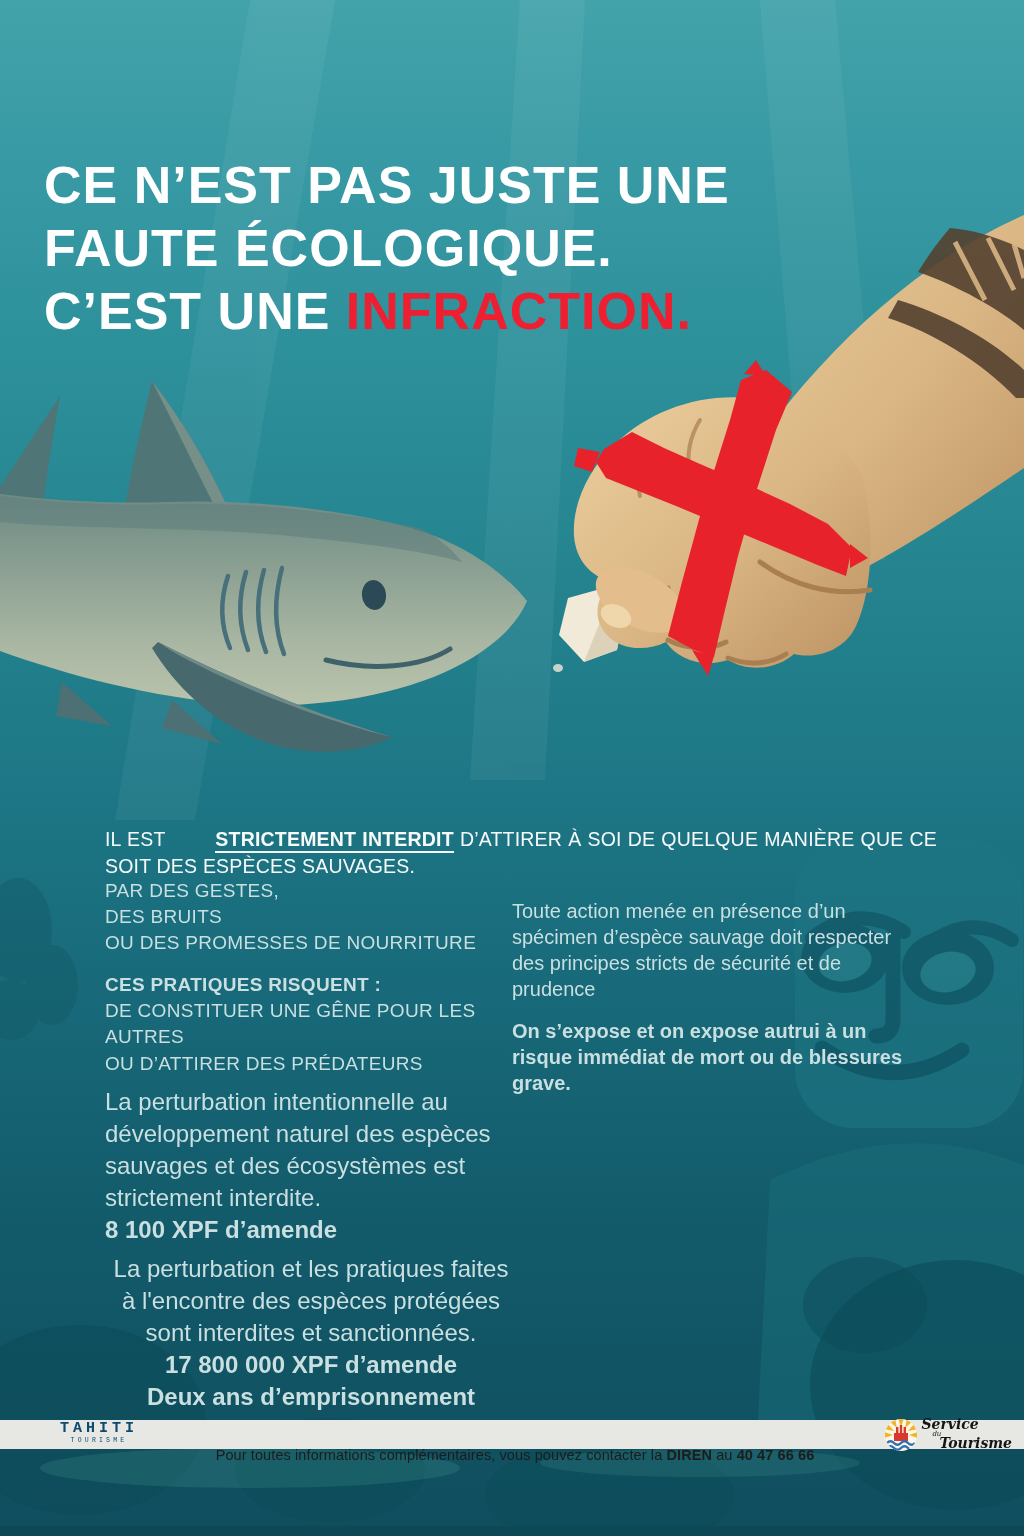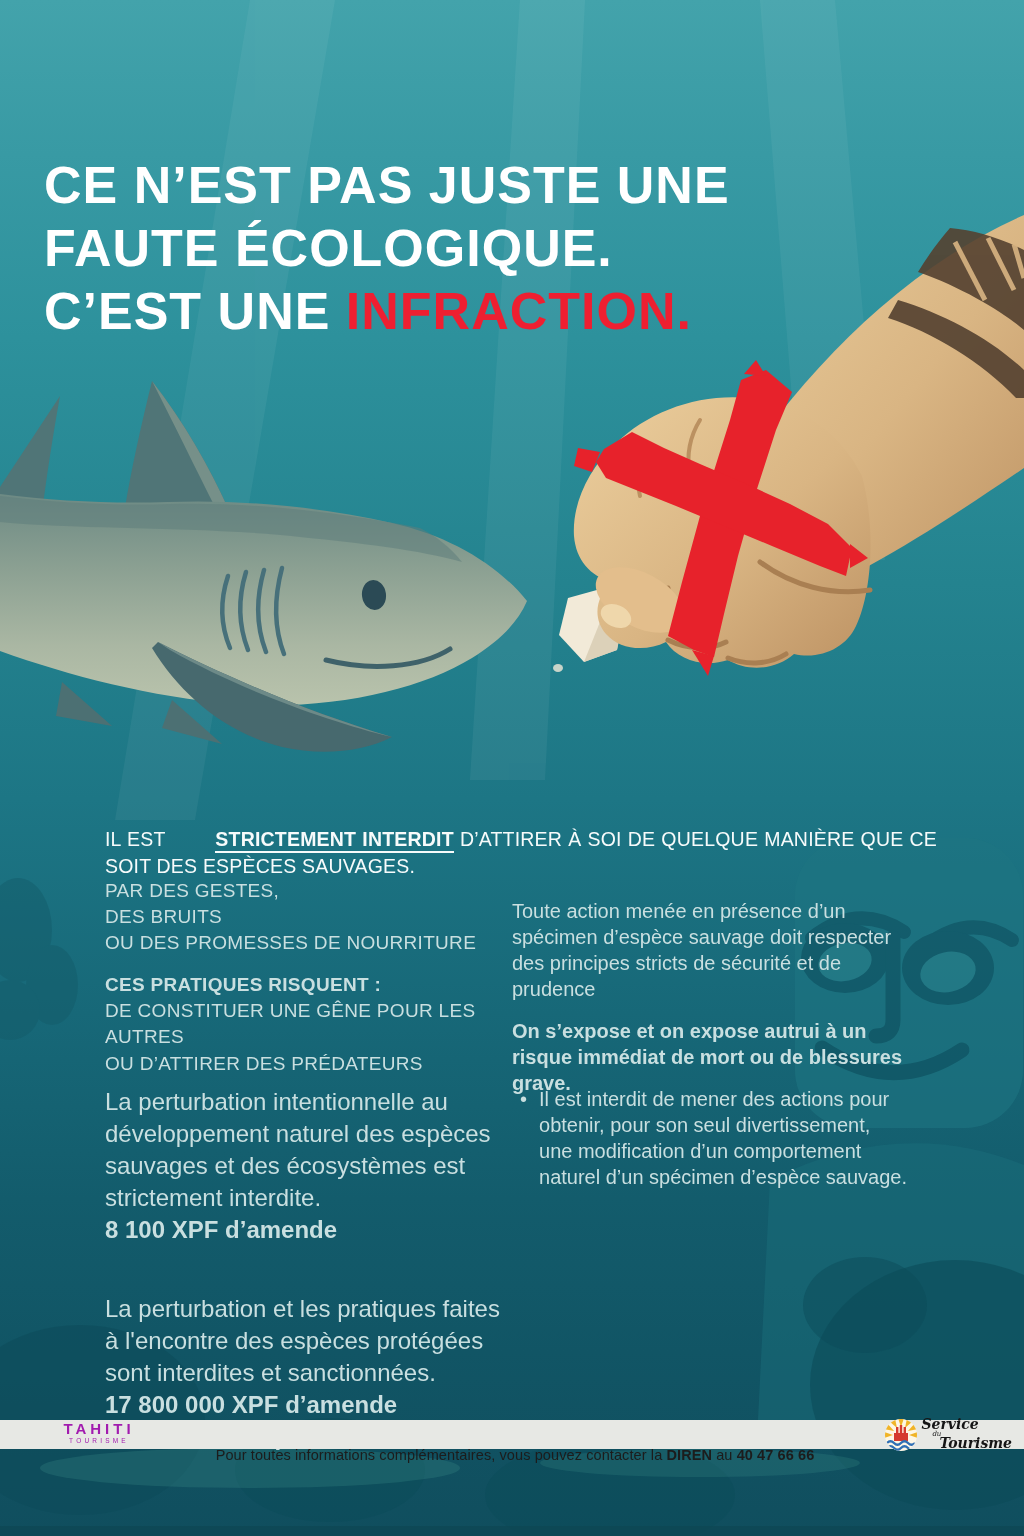--- a/index.html
+++ b/index.html
@@ -24,36 +24,36 @@
     left:105px;top:806px;width:832px;color:#f7fbfb;
     font-size:19.5px;line-height:1.42;text-align:justify;letter-spacing:.2px;
   }
   .intro .emph{font-weight:700;border-bottom:2px solid #f7fbfb;padding-bottom:1px;margin-left:44px;}
   .caps{font-size:19px;line-height:1.38;letter-spacing:.3px;}
   .gestes{left:105px;top:878px;width:372px;}
   .pratiques{left:105px;top:972px;width:372px;}
   .pratiques .b{font-weight:700;}
   .pert{left:105px;width:412px;font-size:24px;line-height:1.33;}
   .pert1{top:1086px;}
-  .pert2{top:1293px;}
+  .pert2{top:1253px;text-align:center;}
   .pert .penalty{font-weight:700;display:block;}
   .rpara1{left:512px;top:878px;width:400px;font-size:20px;line-height:1.3;}
   .rpara2{left:512px;top:998px;width:414px;font-size:20px;line-height:1.3;font-weight:700;}
   .bullets{left:512px;top:1086px;width:412px;display:flex;flex-direction:column;gap:40px;}
   .bullet{display:flex;font-size:20px;line-height:1.3;}
   .bullet::before{content:"•";margin-right:12px;margin-left:8px;}
   .bullet .btxt{width:370px;display:block;}
   
   .footer-bar{
     position:absolute;left:0;top:1420px;width:1024px;height:29px;
     background:#e7e8e4;display:flex;align-items:center;
   }
   .tahiti-logo{
     position:absolute;left:34px;top:1px;width:130px;text-align:center;
-    color:#a21caf;font-family:Liberation Sans, sans-serif;line-height:1;
+    color:#0c4a6e;font-family:Liberation Mono, monospace;line-height:1;
   }
   .tahiti-logo .l1{font-size:15px;letter-spacing:4px;font-weight:600;display:block;}
   .tahiti-logo .l2{font-size:6.5px;letter-spacing:3.2px;display:block;margin-top:2px;}
   .footer-text{
     position:absolute;left:150px;width:730px;text-align:center;
     color:#1c1c1c;font-size:14.5px;letter-spacing:.1px;white-space:nowrap;margin-top:41px;
   }
   .footer-text .b{font-weight:700;}
   .service-logo{
     position:absolute;right:12px;top:-4px;display:flex;align-items:center;height:38px;
@@ -241,23 +241,20 @@
   <div class="txt pert pert2">
     <span>La perturbation et les pratiques faites à l'encontre des espèces protégées sont interdites et sanctionnées.</span>
     <span class="penalty">17 800 000 XPF d’amende</span>
     <span class="penalty">Deux ans d’emprisonnement</span>
   </div>
 
   <p class="txt rpara1">Toute action menée en présence d’un spécimen d’espèce sauvage doit respecter des principes stricts de sécurité et de prudence</p>
   <p class="txt rpara2">On s’expose et on expose autrui à un risque immédiat de mort ou de blessures grave.</p>
 
   <div class="txt bullets">
-    <div class="bullet">
-        <span class="btxt">Il est interdit de mener des actions pour obtenir, pour son seul divertissement, une modification d’un comportement naturel d’un spécimen d’espèce sauvage.</span>
-      </div>
   </div>
 
   <div class="footer-bar">
     <div class="tahiti-logo">
       <span class="l1">TAHITI</span>
       <span class="l2">TOURISME</span>
     </div>
     <div class="footer-text"><span>Pour toutes informations complémentaires, vous pouvez contacter la </span><span class="b">DIREN</span><span> au </span><span class="b">40 47 66 66</span></div>
     <div class="service-logo">
       <svg width="36" height="36" viewBox="-18 -18 36 36" aria-hidden="true">

